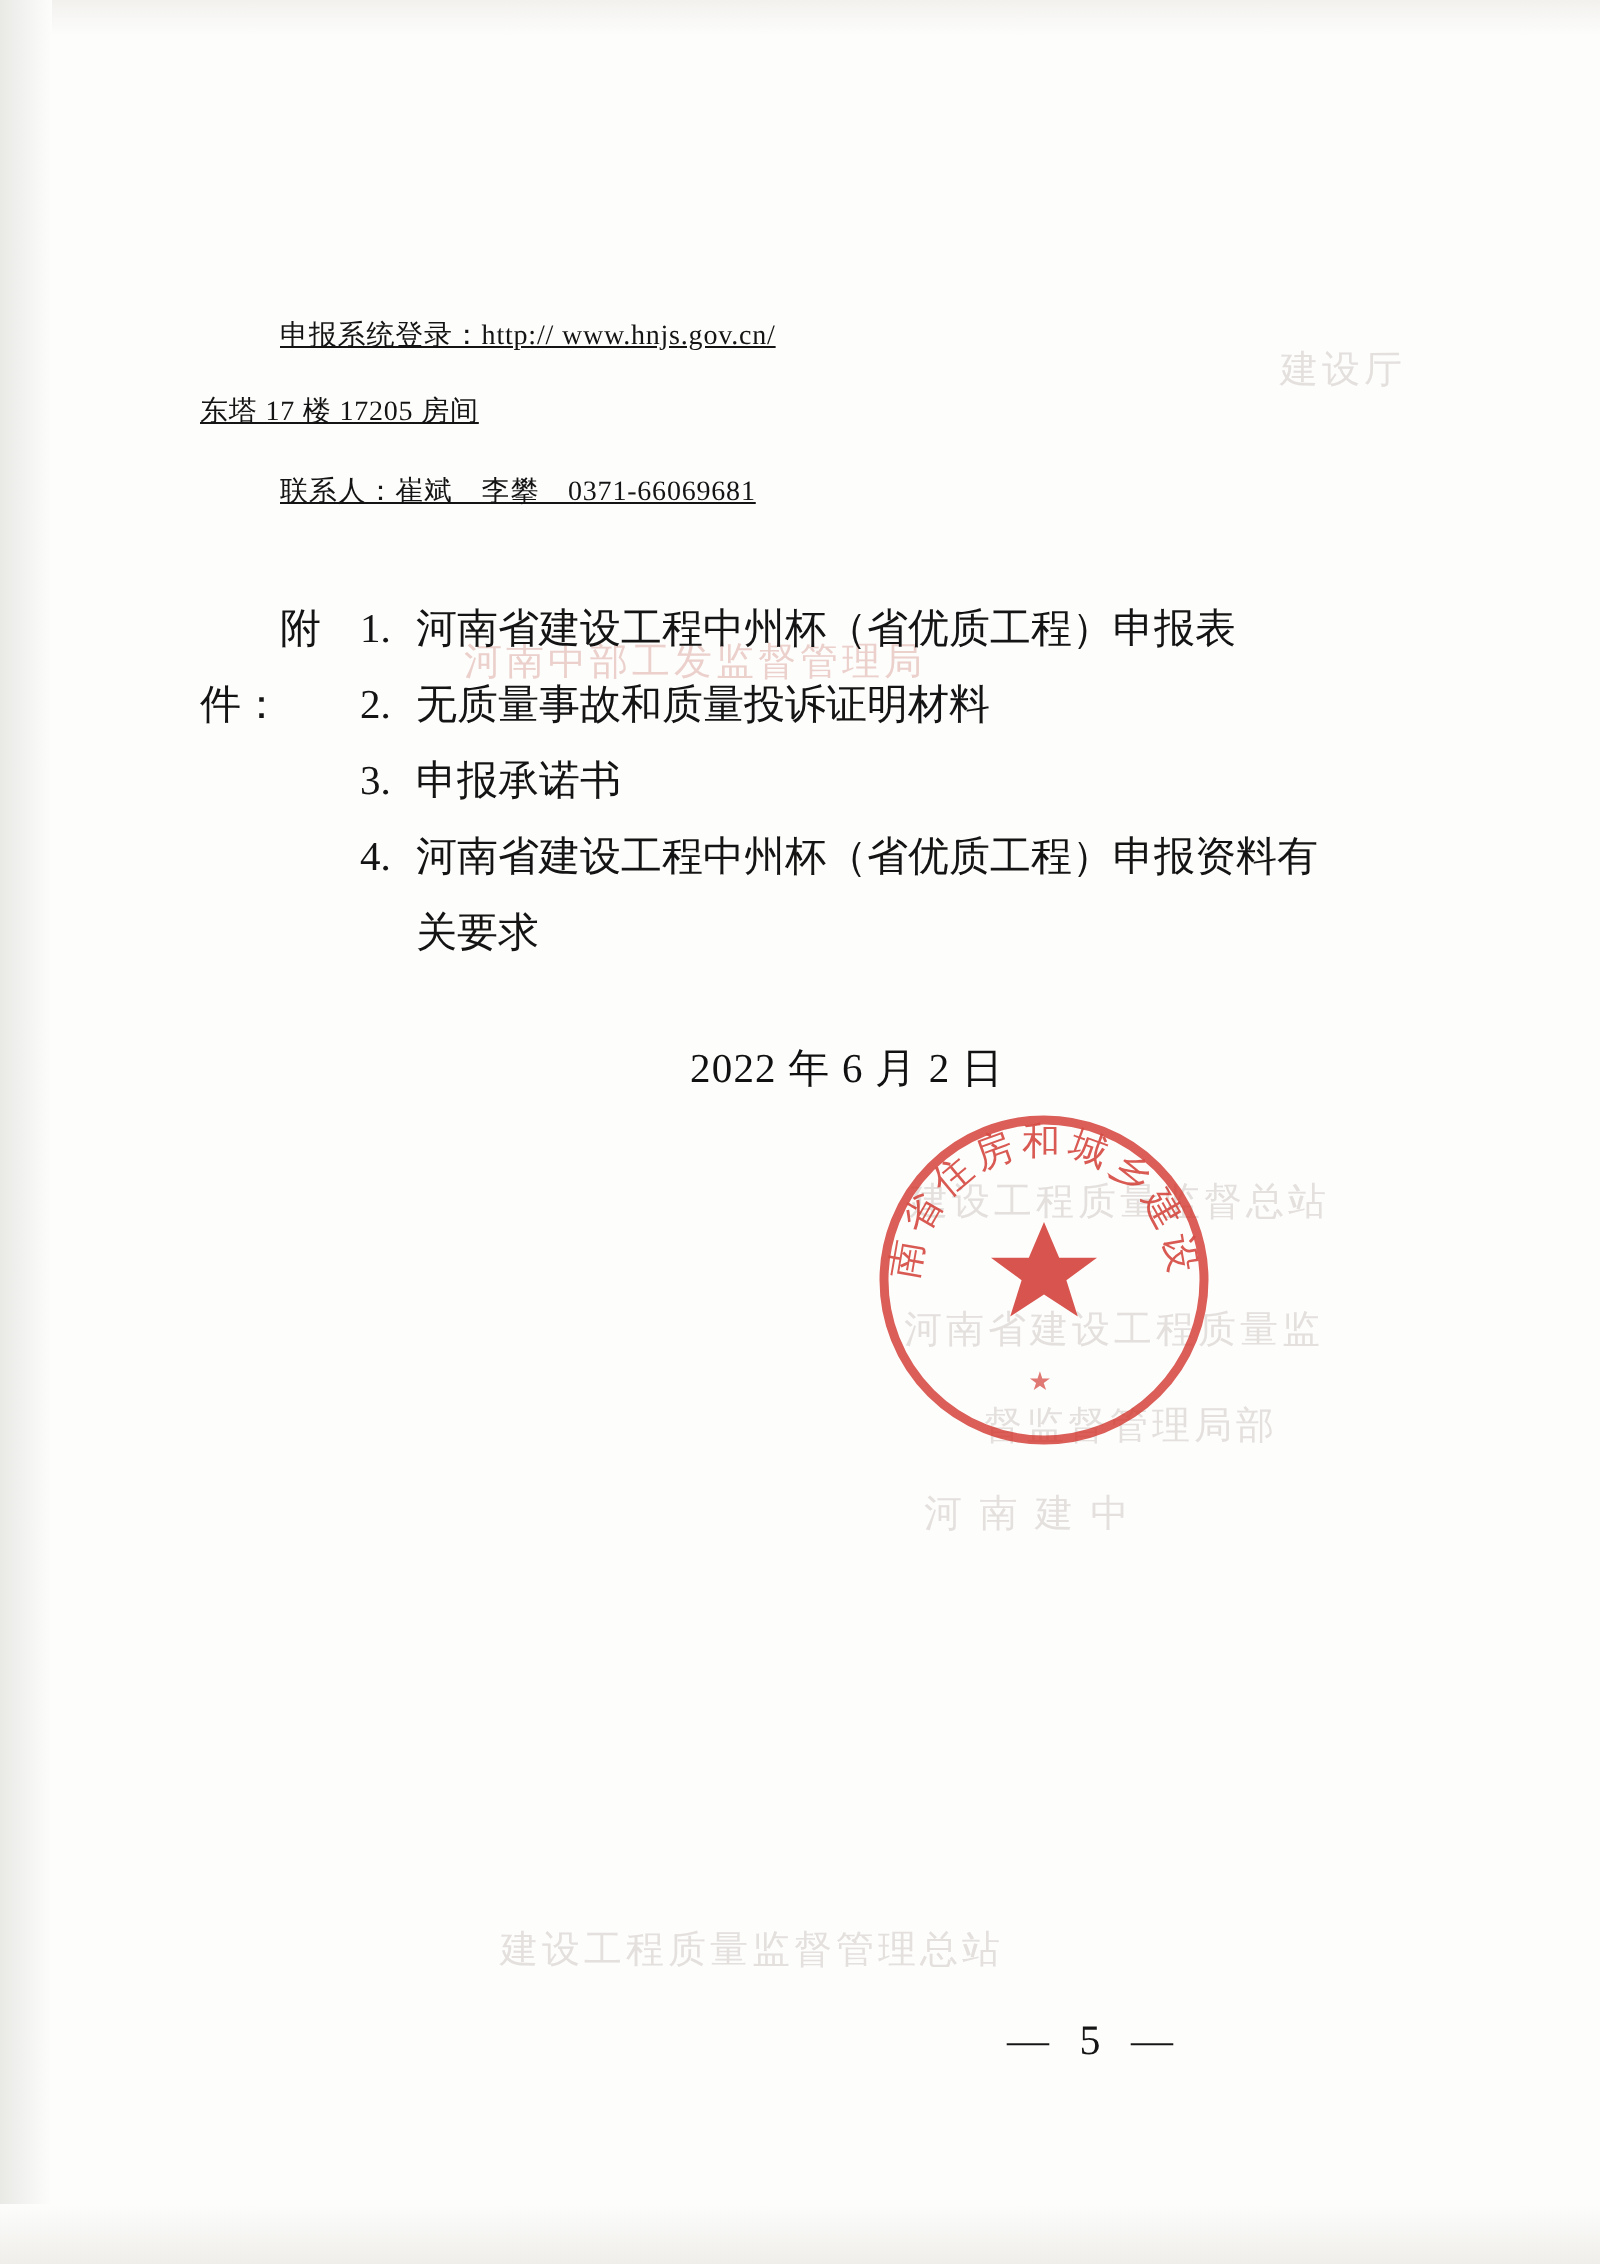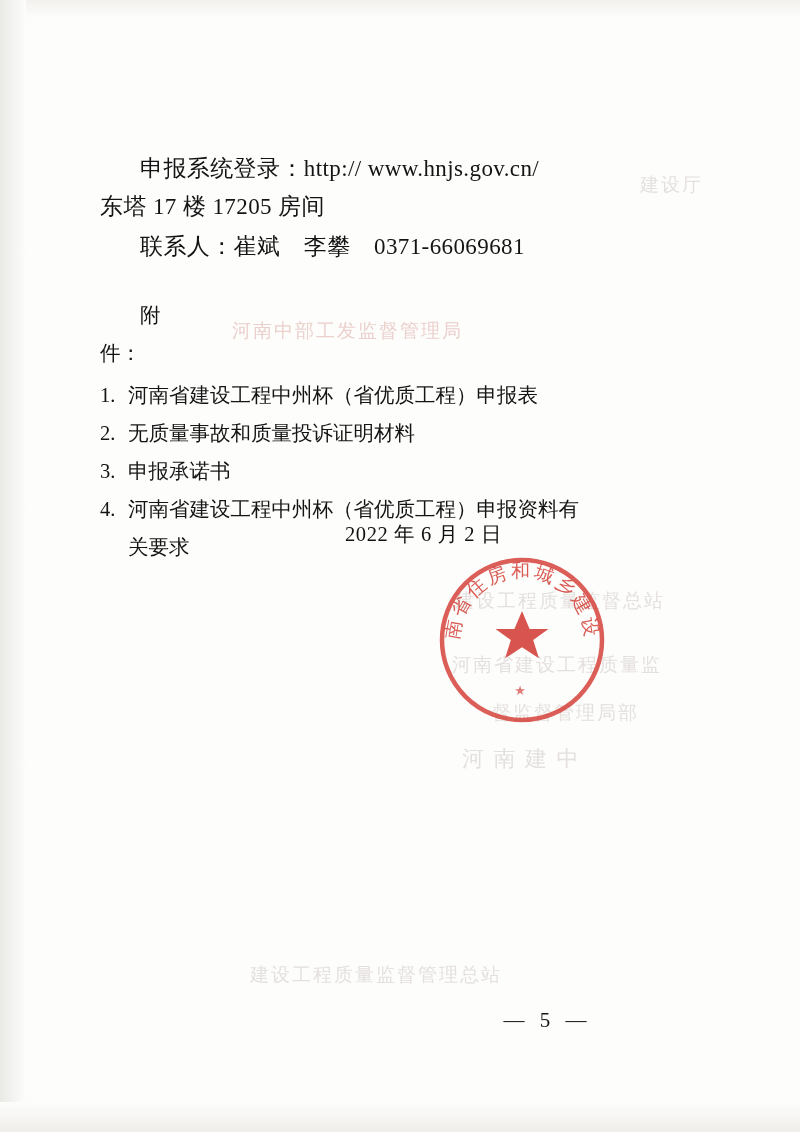--- a/index.html
+++ b/index.html
@@ -47,45 +47,45 @@
   }
 
   .content {
     position: absolute;
     left: 100px;
     top: 150px;
     width: 600px;
   }
 
   .para {
-    font-size: 23px;
+    font-size: 14px;
     line-height: 38px;
     letter-spacing: 0.4px;
     color: #141414;
     margin: 0;
+    text-decoration: underline;
   }
   .indent {
     text-indent: 40px;
   }
 
   .contact-line {
     margin-top: 2px;
   }
 
   .attach-block {
     margin-top: 30px;
     position: relative;
   }
   .attach-row {
     display: flex;
     align-items: flex-start;
     font-size: 20.5px;
     line-height: 38px;
     color: #141414;
-    flex-direction: column;
   }
   .attach-label {
     width: 80px;
     flex: 0 0 80px;
     text-indent: 40px;
   }
   .attach-items {
     flex: 1 1 auto;
   }
   .attach-item {
@@ -164,21 +164,21 @@
 
   <div class="scan-edge-top"></div>
   <div class="scan-edge-left"></div>
   <div class="scan-edge-bottom"></div>
 
   <div class="ghost" style="left:640px; top:172px; font-size:19px;">建设厅</div>
   <div class="ghost red" style="left:232px; top:318px; font-size:19px;">河南中部工发监督管理局</div>
   <div class="ghost" style="left:455px; top:588px; font-size:19px;">建设工程质量监督总站</div>
   <div class="ghost" style="left:452px; top:652px; font-size:19px;">河南省建设工程质量监</div>
   <div class="ghost" style="left:470px; top:700px; font-size:19px;margin-left:22px;">督监督管理局部</div>
-  <div class="ghost" style="left:462px; top:744px; font-size:22px;">河 南 建 中</div>
+  <div class="ghost" style="left:462px; top:744px; font-size:19px;">河 南 建 中</div>
   <div class="ghost" style="left:250px; top:962px; font-size:19px;">建设工程质量监督管理总站</div>
 
   <div class="content">
 
     <p class="para indent">申报系统登录：http:// www.hnjs.gov.cn/</p>
 
     <p class="para">东塔 17 楼 17205 房间</p>
 
     <p class="para indent contact-line">联系人：崔斌　李攀　0371-66069681</p>
 

